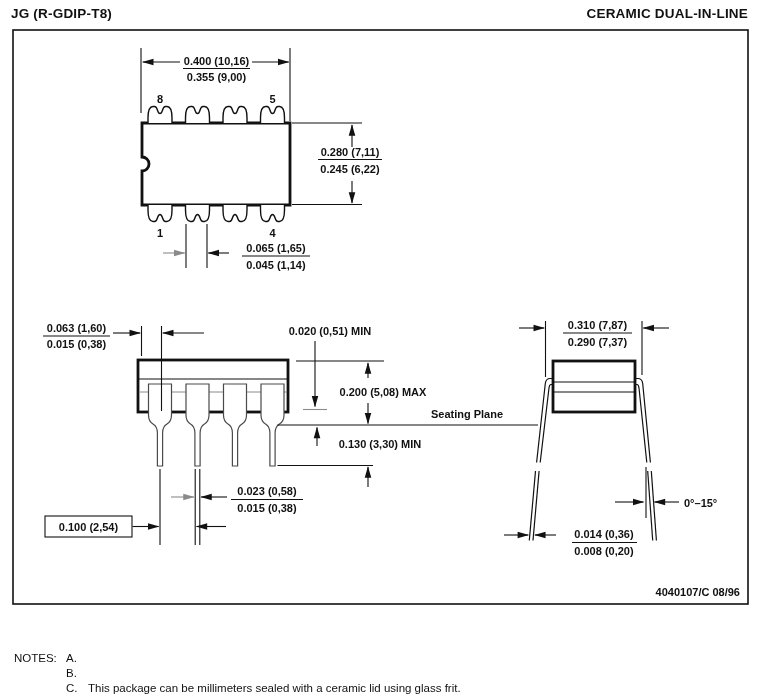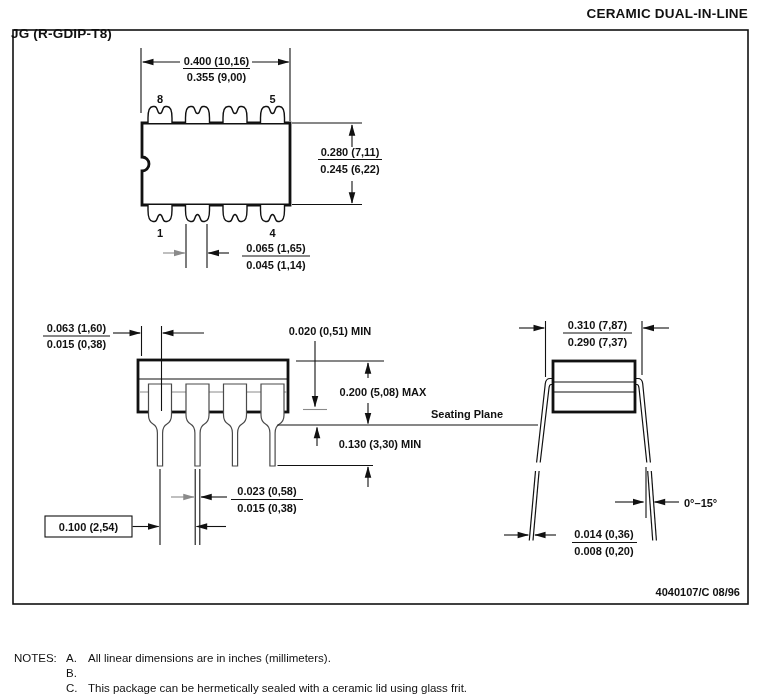--- a/index.html
+++ b/index.html
@@ -1,18 +1,18 @@
 <!DOCTYPE html>
 <html><head>
 <meta charset="utf-8">
 <style>
   html,body{margin:0;padding:0;background:#fff;}
   body{width:758px;height:696px;font-family:"Liberation Sans",sans-serif;color:#111;position:relative;overflow:hidden;}
   .page{position:absolute;inset:0;}
-  .hdr-left{position:absolute;left:11px;top:6px;font-size:13.5px;font-weight:bold;letter-spacing:.2px;margin-top:20px;}
+  .hdr-left{position:absolute;left:11px;top:6px;font-size:13.5px;font-weight:bold;letter-spacing:.2px;}
   .hdr-right{position:absolute;right:10px;top:6px;font-size:13.5px;font-weight:bold;letter-spacing:.2px;}
   svg{position:absolute;left:0;top:0;}
   svg text{font-family:"Liberation Sans",sans-serif;font-size:11px;font-weight:bold;fill:#111;}
   .notes{position:absolute;left:14px;top:611px;display:flex;font-size:11.5px;line-height:15px;margin-top:40px;}
   .notes-label{width:52px;flex:0 0 52px;}
   .note-row{display:flex;}
   .note-id{width:22px;flex:0 0 22px;}
 </style>
 </head>
 <body>
@@ -172,28 +172,27 @@
     </g>
 
     <text x="740" y="596" text-anchor="end">4040107/C 08/96</text>
   </svg>
 
   <div class="notes">
     <span class="notes-label">NOTES:</span>
     <div class="note-rows">
       <div class="note-row">
         <span class="note-id">A.</span>
-        <span class="note-text">All linear dimensions are in inches (millimeters).</span>
       </div>
       <div class="note-row">
         <span class="note-id">B.</span>
       </div>
       <div class="note-row">
         <span class="note-id">C.</span>
-        <span class="note-text">This package can be hermetically sealed with a ceramic lid using glass frit.</span>
+        <span class="note-text">This package can be millimeters sealed with a ceramic lid using glass frit.</span>
       </div>
       <div class="note-row">
         <span class="note-id">D.</span>
       </div>
       <div class="note-row">
         <span class="note-id">E.</span>
       </div>
     </div>
   </div>
 

